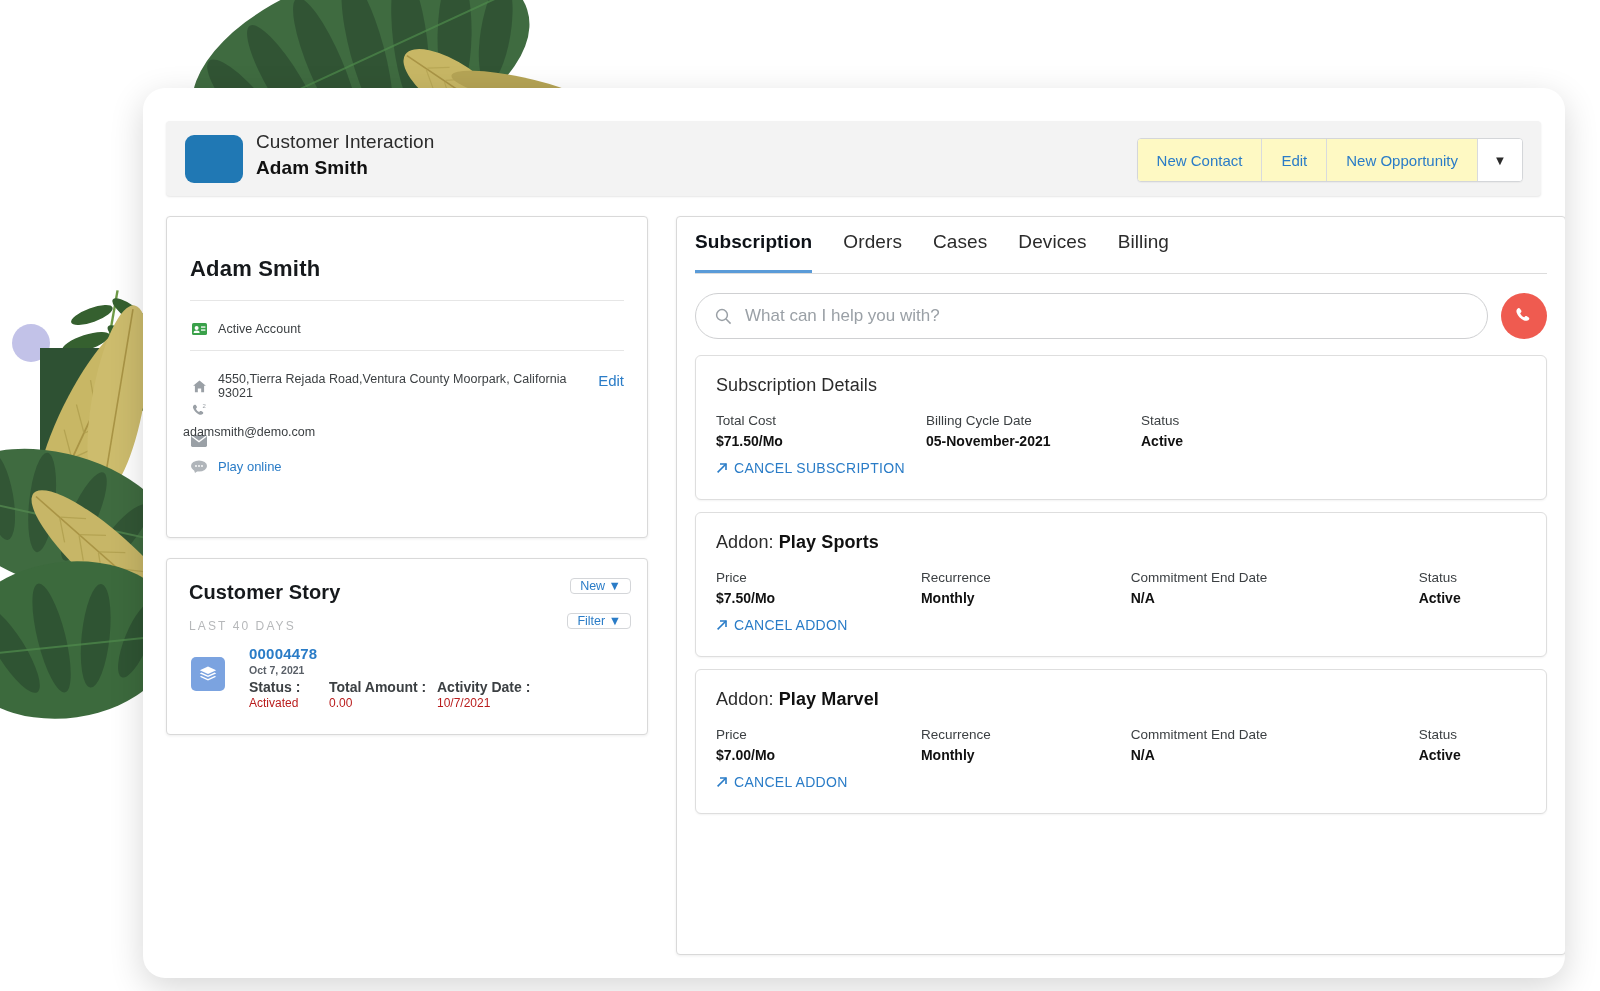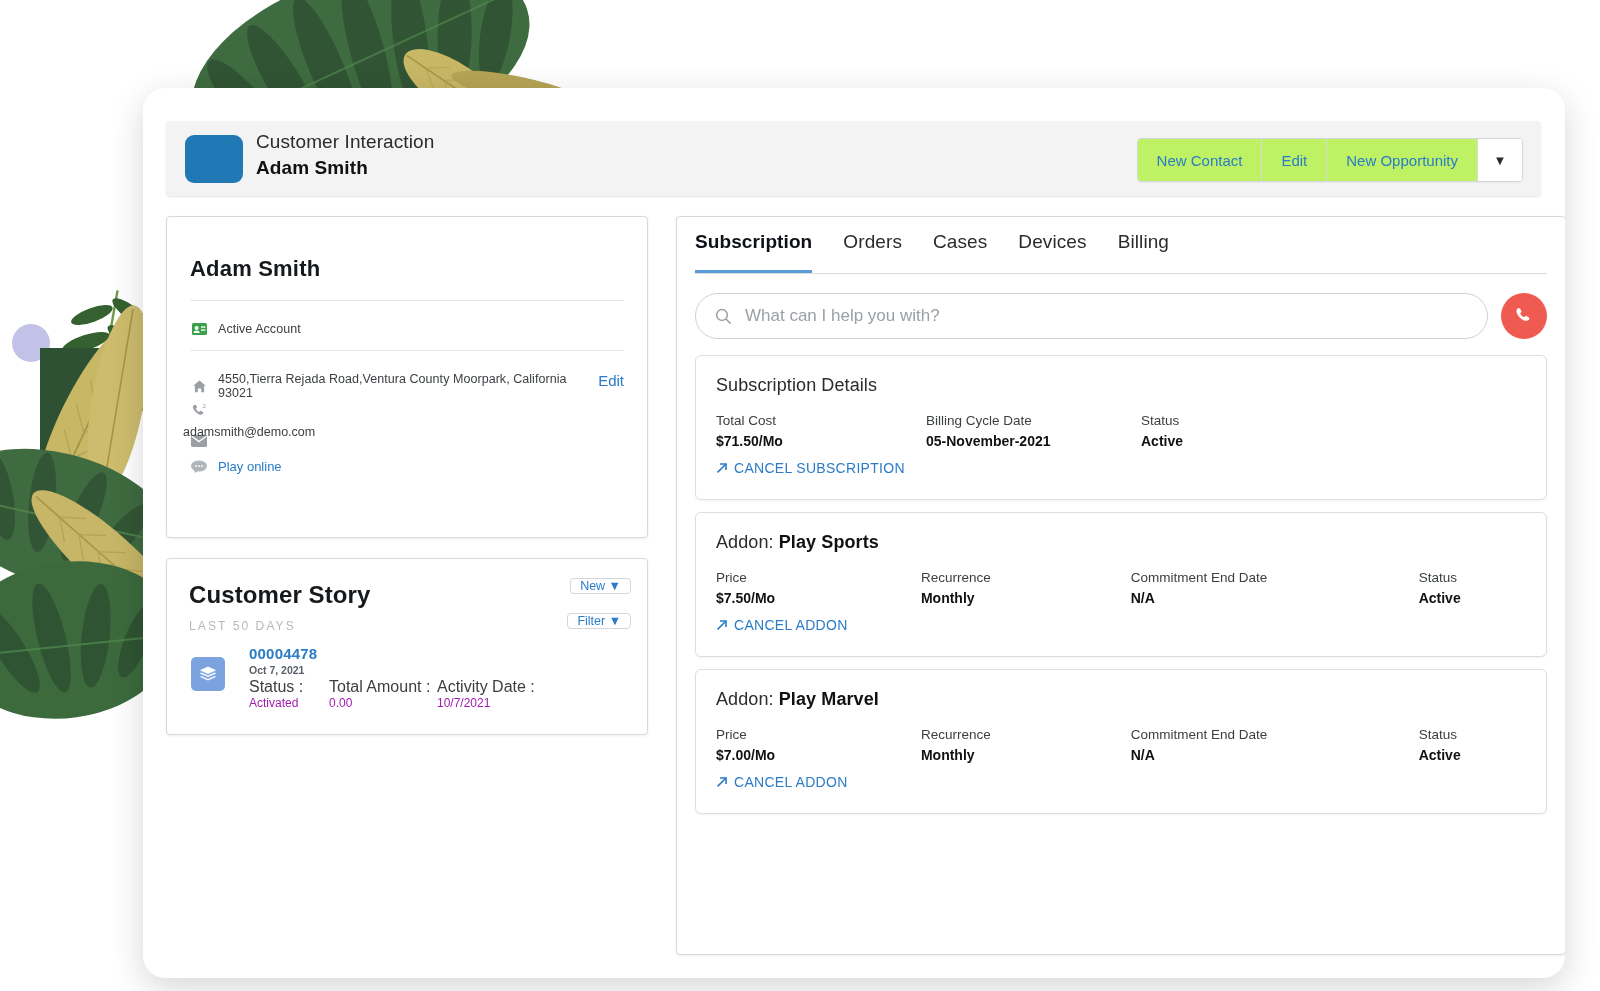--- a/index.html
+++ b/index.html
@@ -40,21 +40,21 @@
   .hdr-title{font-size:19px;color:#111;font-weight:bold;line-height:27px;letter-spacing:.1px;}
 
   .hdr-actions{
     position:absolute;right:18px;top:17px;height:42px;
     display:flex;align-items:stretch;
     border:1px solid #d4d6d9;border-radius:4px;overflow:hidden;background:#fff;
     box-shadow:0 1px 1px rgba(0,0,0,.04);
   }
   .hdr-btn{
     display:flex;align-items:center;justify-content:center;
-    padding:0 19px;font-size:15px;color:#2a7cc7;background:#bef264;
+    padding:0 19px;font-size:15px;color:#2a7cc7;background:#fef9c3;
     border-right:1px solid #d8dade;white-space:nowrap;cursor:pointer;
   }
   .hdr-btn:last-child{border-right:none;}
   .hdr-caret{
     width:44px;display:flex;align-items:center;justify-content:center;
     background:#fff;color:#2b2b2b;font-size:13px;cursor:pointer;
   }
 
   
   .body-area{position:absolute;left:23px;top:128px;right:23px;bottom:25px;}
@@ -77,38 +77,38 @@
   .hr{position:absolute;left:23px;right:23px;height:1px;background:#e6e6e6;}
   .contact-row{position:absolute;display:flex;align-items:center;gap:10px;}
   .ico{width:18px;height:18px;display:inline-flex;align-items:center;justify-content:center;flex:none;}
   .row-text{font-size:12.5px;color:#3c4043;letter-spacing:.05px;}
   .edit-link{position:absolute;right:23px;font-size:15px;color:#2a7cc7;cursor:pointer;}
   .chat-link{font-size:13px;color:#2a7cc7;cursor:pointer;}
   .email-text{position:absolute;left:16px;top:208px;font-size:12.5px;color:#3c4043;}
 
   
   .story-card{margin-top:20px;height:175px;}
-  .story-title{position:absolute;left:22px;top:22px;font-size:24px;font-weight:bold;color:#16191c;letter-spacing:.1px;}
+  .story-title{position:absolute;left:22px;top:22px;font-size:20px;font-weight:bold;color:#16191c;letter-spacing:.1px;}
   .story-last{position:absolute;left:22px;top:60px;font-size:12px;color:#b6b8ba;letter-spacing:2.1px;}
   .pill-btn{
     position:absolute;right:16px;border:1px solid #d4d6d9;border-radius:4px;background:#fff;
     font-size:12.5px;color:#2a7cc7;padding:0 9px;cursor:pointer;white-space:nowrap;
   }
   .story-item{position:absolute;left:24px;top:86px;display:flex;gap:24px;}
   .story-ico{
     width:34px;height:34px;border-radius:5px;background:#7ba3e0;margin-top:12px;flex:none;
     display:flex;align-items:center;justify-content:center;
   }
   .story-num{font-size:15px;font-weight:bold;color:#2a7cc7;letter-spacing:.2px;cursor:pointer;}
   .story-date{font-size:10.5px;color:#5a6068;margin-top:2px;font-weight:bold;}
   .story-grid{display:flex;margin-top:3px;}
   .story-col{width:80px;}
   .story-col.wide{width:108px;}
-  .story-k{font-size:16px;color:#3c4043;line-height:16px;}
-  .story-v{font-size:12px;color:#a21caf;line-height:16px;}
+  .story-k{font-size:14px;color:#3c4043;line-height:16px;font-weight:bold;}
+  .story-v{font-size:12px;color:#b91c1c;line-height:16px;}
 
   
   .right-panel{height:100%;}
   .tabs{position:absolute;left:18px;top:14px;right:18px;height:42px;border-bottom:1px solid #dcdcdc;display:flex;gap:31px;}
   .tab{font-size:19px;color:#2b2b2b;padding-bottom:9px;cursor:pointer;letter-spacing:.1px;}
   .tab.active{font-weight:bold;color:#0d1117;border-bottom:3px solid #5a9bd8;}
 
   .searchrow{position:absolute;left:18px;top:75px;right:18px;height:48px;display:flex;align-items:center;gap:13px;}
   .searchbox{
     flex:1;height:46px;border:1px solid #cfd0d2;border-radius:24px;background:#fff;
@@ -350,21 +350,21 @@
                     <circle cx="11" cy="6" r="0.9"></circle>
                   </g>
               </svg>
             </span>
             <span class="chat-link">Play online</span>
           </div>
         </div>
 
         <div class="card story-card">
           <div class="story-title">Customer Story</div>
-          <div class="story-last">LAST 50 DAYS</div>
+          <div class="story-last">LAST 40 DAYS</div>
 
           <div class="pill-btn" style="top:19px">New ▼</div>
           <div class="pill-btn" style="top:54px">Filter ▼</div>
 
           <div class="story-item">
             <span class="story-ico">
               <svg width="20" height="20" viewBox="0 0 20 20" fill="#fff">
                 <path d="M10 2.6 1.8 6.3 10 10l8.2-3.7z"></path>
                 <path d="M10 11.6 3.4 8.6l-1.6.8L10 13.1l8.2-3.7-1.6-.8z"></path>
                 <path d="M10 15 3.4 12l-1.6.8L10 16.5l8.2-3.7-1.6-.8z"></path>

